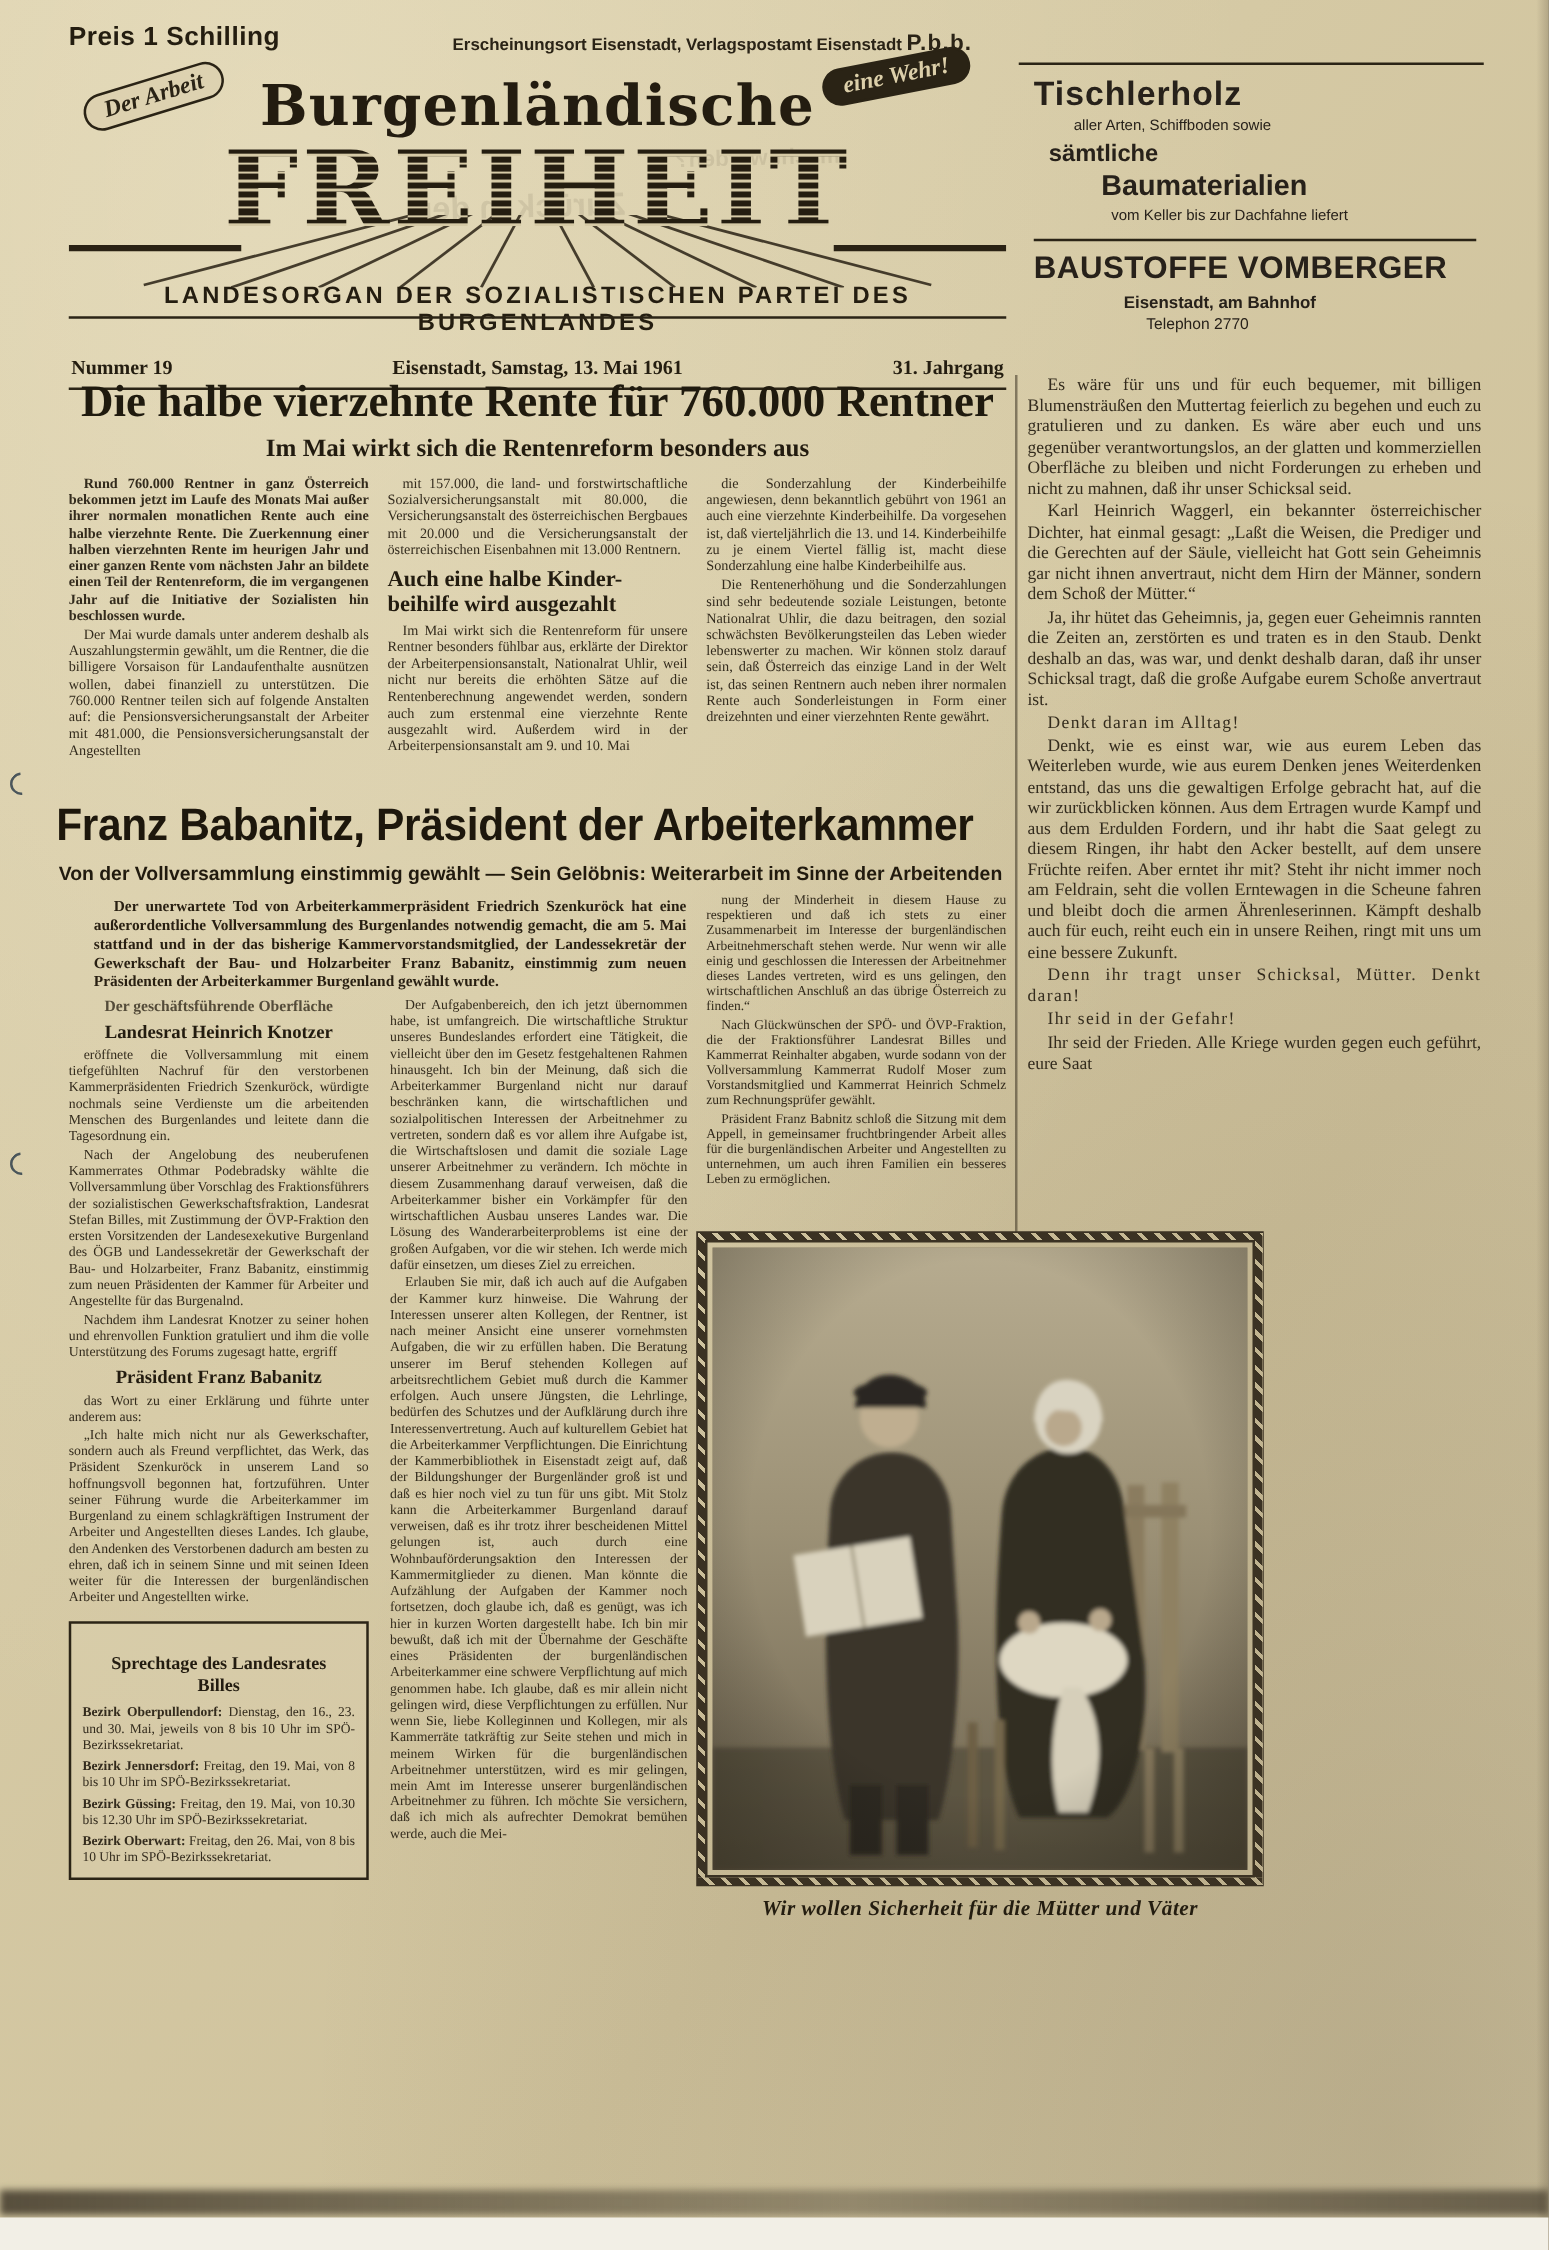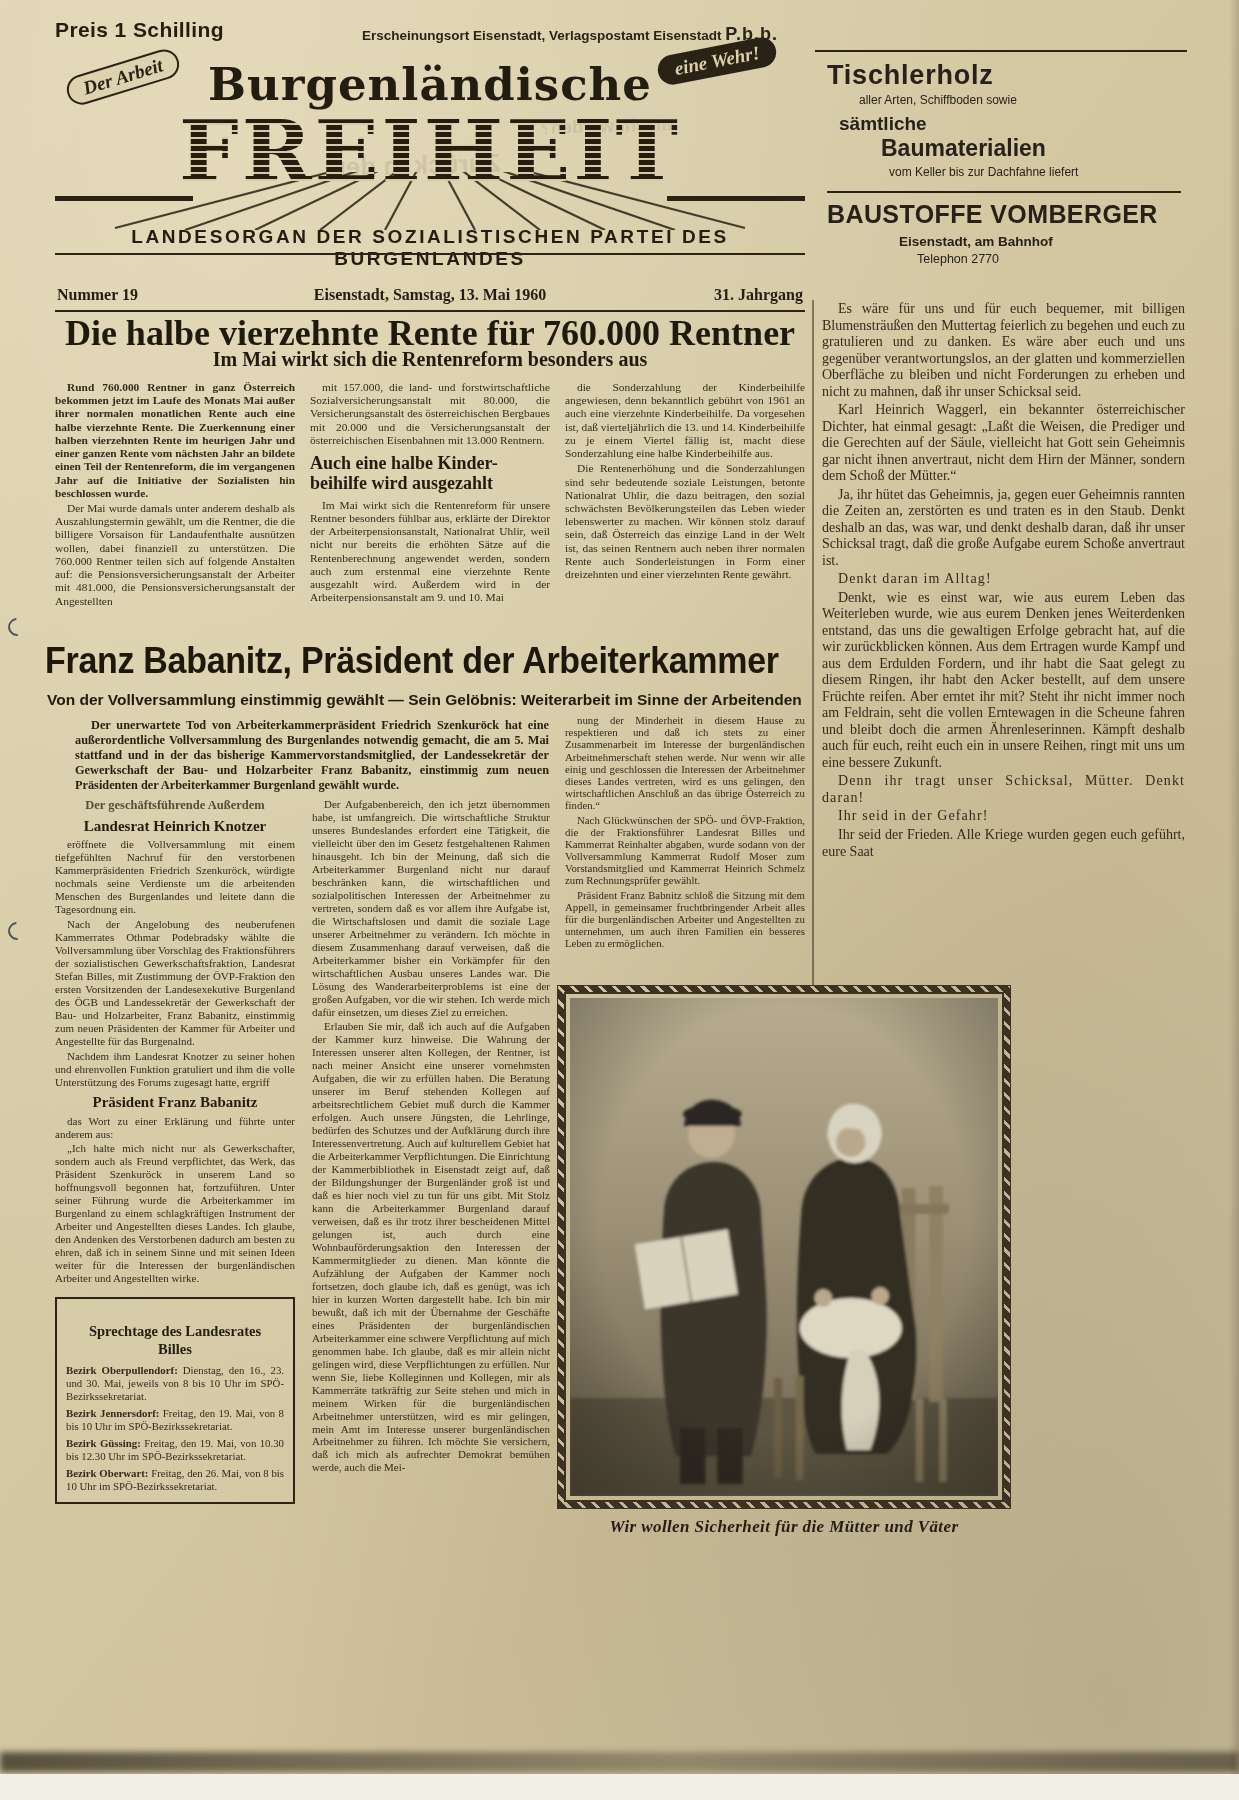--- a/index.html
+++ b/index.html
@@ -46,21 +46,21 @@
   .ad-mat2 { font-size:23px; font-weight:bold; margin-left:54px; }
   .ad-sub2 { font-size:12px; margin:3px 0 12px 62px; }
   .ad-rule { border-top:2.5px solid #2b2416; margin:4px 0 7px; }
   .ad-brand { font-size:25px; font-weight:bold; letter-spacing:.4px; }
   .ad-addr { font-size:13.5px; font-weight:bold; margin:5px 0 0 72px; }
   .ad-phone { font-size:12.5px; margin:3px 0 0 90px; }
 
   .vrule { position:absolute; left:812px; top:300px; width:1.5px; height:686px; background:rgba(43,36,22,.5); }
 
   
-  .rente-headline { position:absolute; left:55px; top:312px; width:750px; text-align:center; font-weight:bold; font-size:36px; color:#1f1a0e; }
+  .rente-headline { position:absolute; left:55px; top:300px; width:750px; text-align:center; font-weight:bold; font-size:36px; color:#1f1a0e; }
   .rente-subhead  { position:absolute; left:55px; top:348px; width:750px; text-align:center; font-weight:bold; font-size:20px; color:#221b0f; }
   .rente-cols { position:absolute; left:55px; top:381px; width:750px; display:flex; gap:15px; }
   .ncol { flex:1; font-size:11.4px; line-height:1.16; text-align:justify; color:#332b1d; }
   .ncol p { text-indent:12px; margin-bottom:2px; }
   .lead-bold { font-weight:bold; }
   .kinder-head { font-size:18px; font-weight:bold; line-height:1.1; margin:7px 0 5px; white-space:pre-line; color:#221b0f; }
 
   
   .muetter { position:absolute; left:822px; top:301px; width:363px; }
   .muetter h2 { font-family:"Liberation Sans",sans-serif; font-weight:bold; font-size:29px; color:#1f190d; margin-bottom:9px; }
@@ -136,21 +136,21 @@
           <line x1="375" y1="-26" x2="690" y2="56"></line>
       </g>
       <rect x="0" y="24" width="138" height="5" fill="#2a2214"></rect>
       <rect x="612" y="24" width="138" height="5" fill="#2a2214"></rect>
     </svg>
   </div>
   <div class="mh-subtitle">LANDESORGAN DER SOZIALISTISCHEN PARTEI DES BURGENLANDES</div>
 
   <div class="dateline">
     <span>Nummer 19</span>
-    <span class="dl-c">Eisenstadt, Samstag, 13. Mai 1960</span>
+    <span class="dl-c">Eisenstadt, Samstag, 13. Mai 1961</span>
     <span class="dl-r">31. Jahrgang</span>
   </div>
 
   <div class="ad">
     <div class="ad-title">Tischlerholz</div>
     <div class="ad-sub1">aller Arten, Schiffboden sowie</div>
     <div class="ad-mat1">sämtliche</div>
     <div class="ad-mat2">Baumaterialien</div>
     <div class="ad-sub2">vom Keller bis zur Dachfahne liefert</div>
     <div class="ad-rule"></div>
@@ -189,21 +189,21 @@
     <p class="spaced">Denn ihr tragt unser Schicksal, Mütter. Denkt daran!</p>
     <p class="spaced">Ihr seid in der Gefahr!</p>
     <p>Ihr seid der Frieden. Alle Kriege wurden gegen euch geführt, eure Saat</p>
   </div>
 
   <h1 class="bab-headline">Franz Babanitz, Präsident der Arbeiterkammer</h1>
   <div class="bab-subhead">Von der Vollversammlung einstimmig gewählt — Sein Gelöbnis: Weiterarbeit im Sinne der Arbeitenden</div>
   <p class="bab-intro">Der unerwartete Tod von Arbeiterkammerpräsident Friedrich Szenkuröck hat eine außerordentliche Vollversammlung des Burgenlandes notwendig gemacht, die am 5. Mai stattfand und in der das bisherige Kammervorstandsmitglied, der Landessekretär der Gewerkschaft der Bau- und Holzarbeiter Franz Babanitz, einstimmig zum neuen Präsidenten der Arbeiterkammer Burgenland gewählt wurde.</p>
 
   <div class="bcol bcol1">
-    <div class="kicker">Der geschäftsführende Außerdem</div>
+    <div class="kicker">Der geschäftsführende Oberfläche</div>
     <h4>Landesrat Heinrich Knotzer</h4>
     <p>eröffnete die Vollversammlung mit einem tiefgefühlten Nachruf für den verstorbenen Kammerpräsidenten Friedrich Szenkuröck, würdigte nochmals seine Verdienste um die arbeitenden Menschen des Burgenlandes und leitete dann die Tagesordnung ein.</p>
     <p>Nach der Angelobung des neuberufenen Kammerrates Othmar Podebradsky wählte die Vollversammlung über Vorschlag des Fraktionsführers der sozialistischen Gewerkschaftsfraktion, Landesrat Stefan Billes, mit Zustimmung der ÖVP-Fraktion den ersten Vorsitzenden der Landesexekutive Burgenland des ÖGB und Landessekretär der Gewerkschaft der Bau- und Holzarbeiter, Franz Babanitz, einstimmig zum neuen Präsidenten der Kammer für Arbeiter und Angestellte für das Burgenalnd.</p>
     <p>Nachdem ihm Landesrat Knotzer zu seiner hohen und ehrenvollen Funktion gratuliert und ihm die volle Unterstützung des Forums zugesagt hatte, ergriff</p>
     <h4>Präsident Franz Babanitz</h4>
     <p>das Wort zu einer Erklärung und führte unter anderem aus:</p>
     <p>„Ich halte mich nicht nur als Gewerkschafter, sondern auch als Freund verpflichtet, das Werk, das Präsident Szenkuröck in unserem Land so hoffnungsvoll begonnen hat, fortzuführen. Unter seiner Führung wurde die Arbeiterkammer im Burgenland zu einem schlagkräftigen Instrument der Arbeiter und Angestellten dieses Landes. Ich glaube, den Andenken des Verstorbenen dadurch am besten zu ehren, daß ich in seinem Sinne und mit seinen Ideen weiter für die Interessen der burgenländischen Arbeiter und Angestellten wirke.</p>
 
     <aside class="sprechtage">
       <div class="sp-title">

